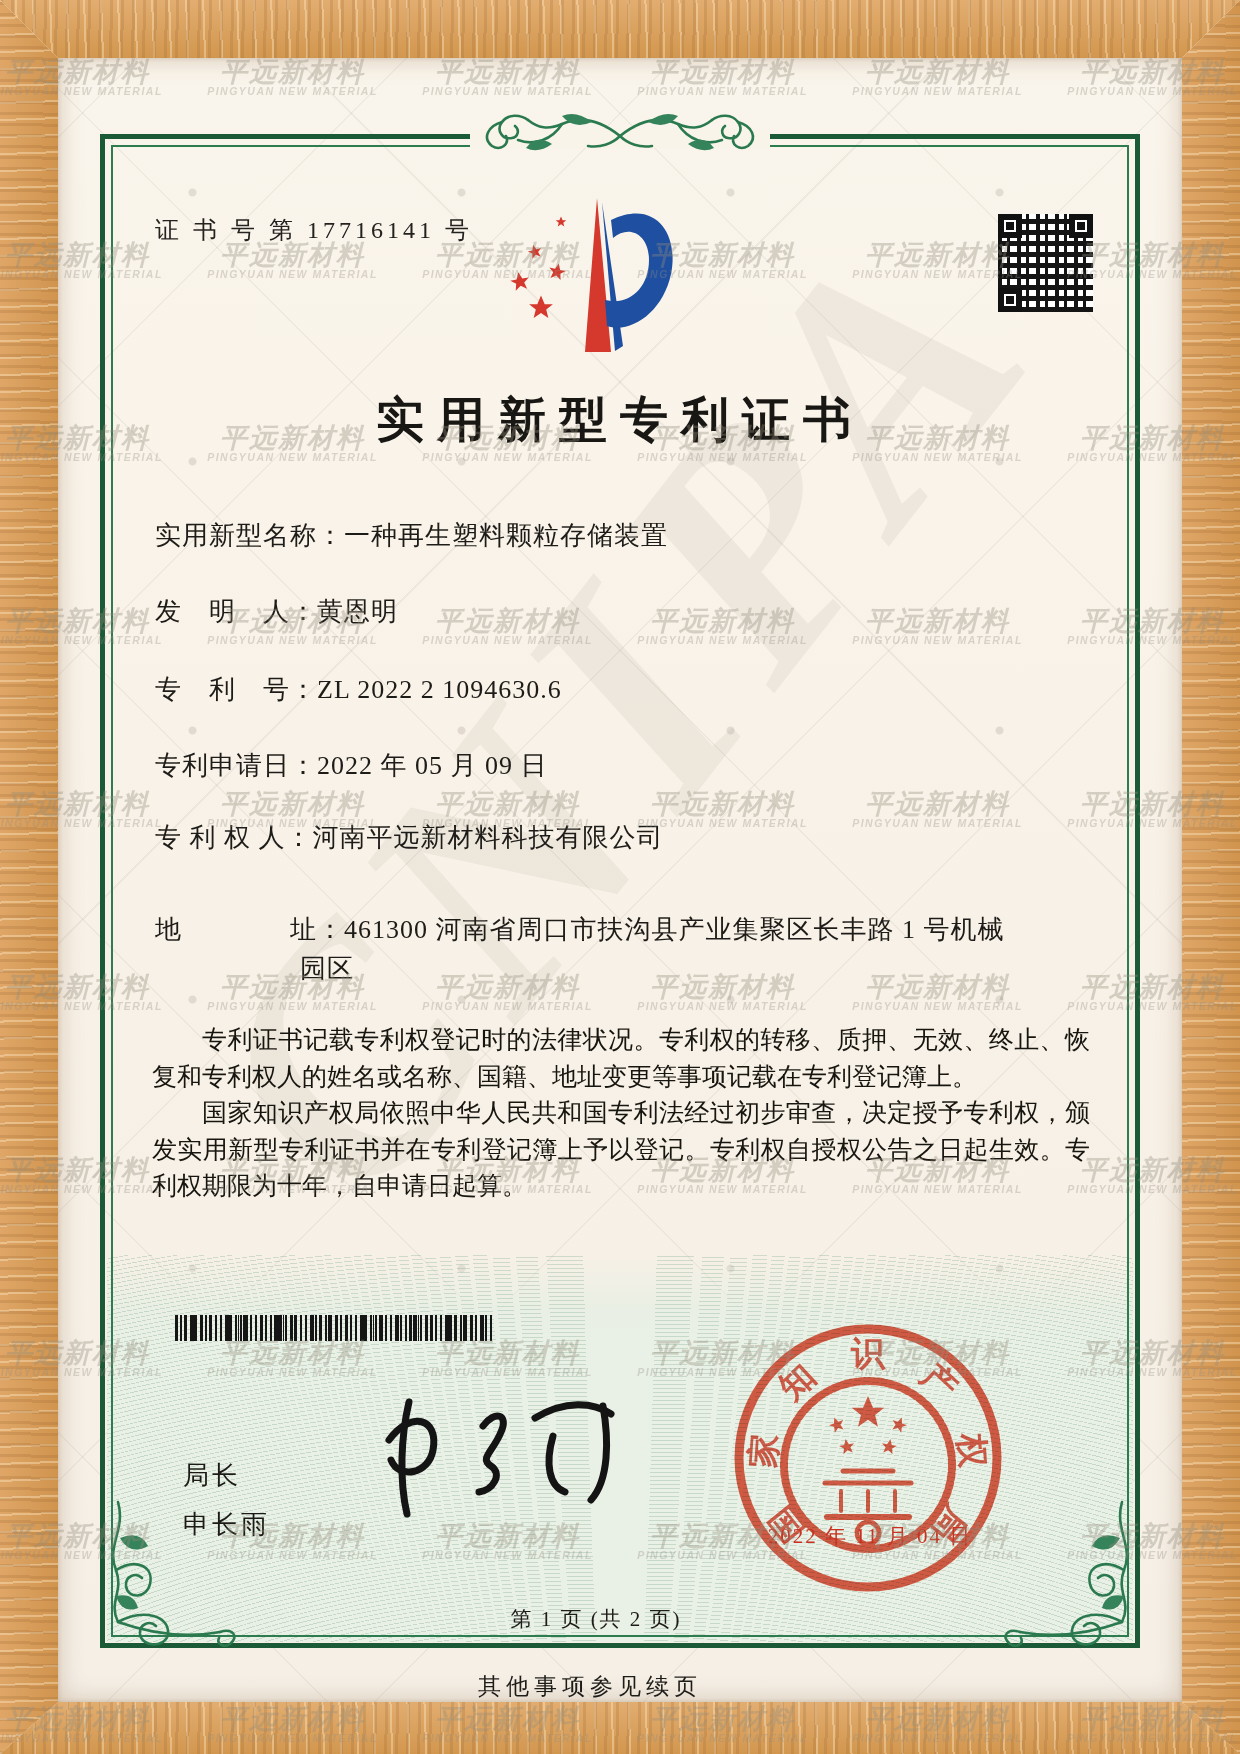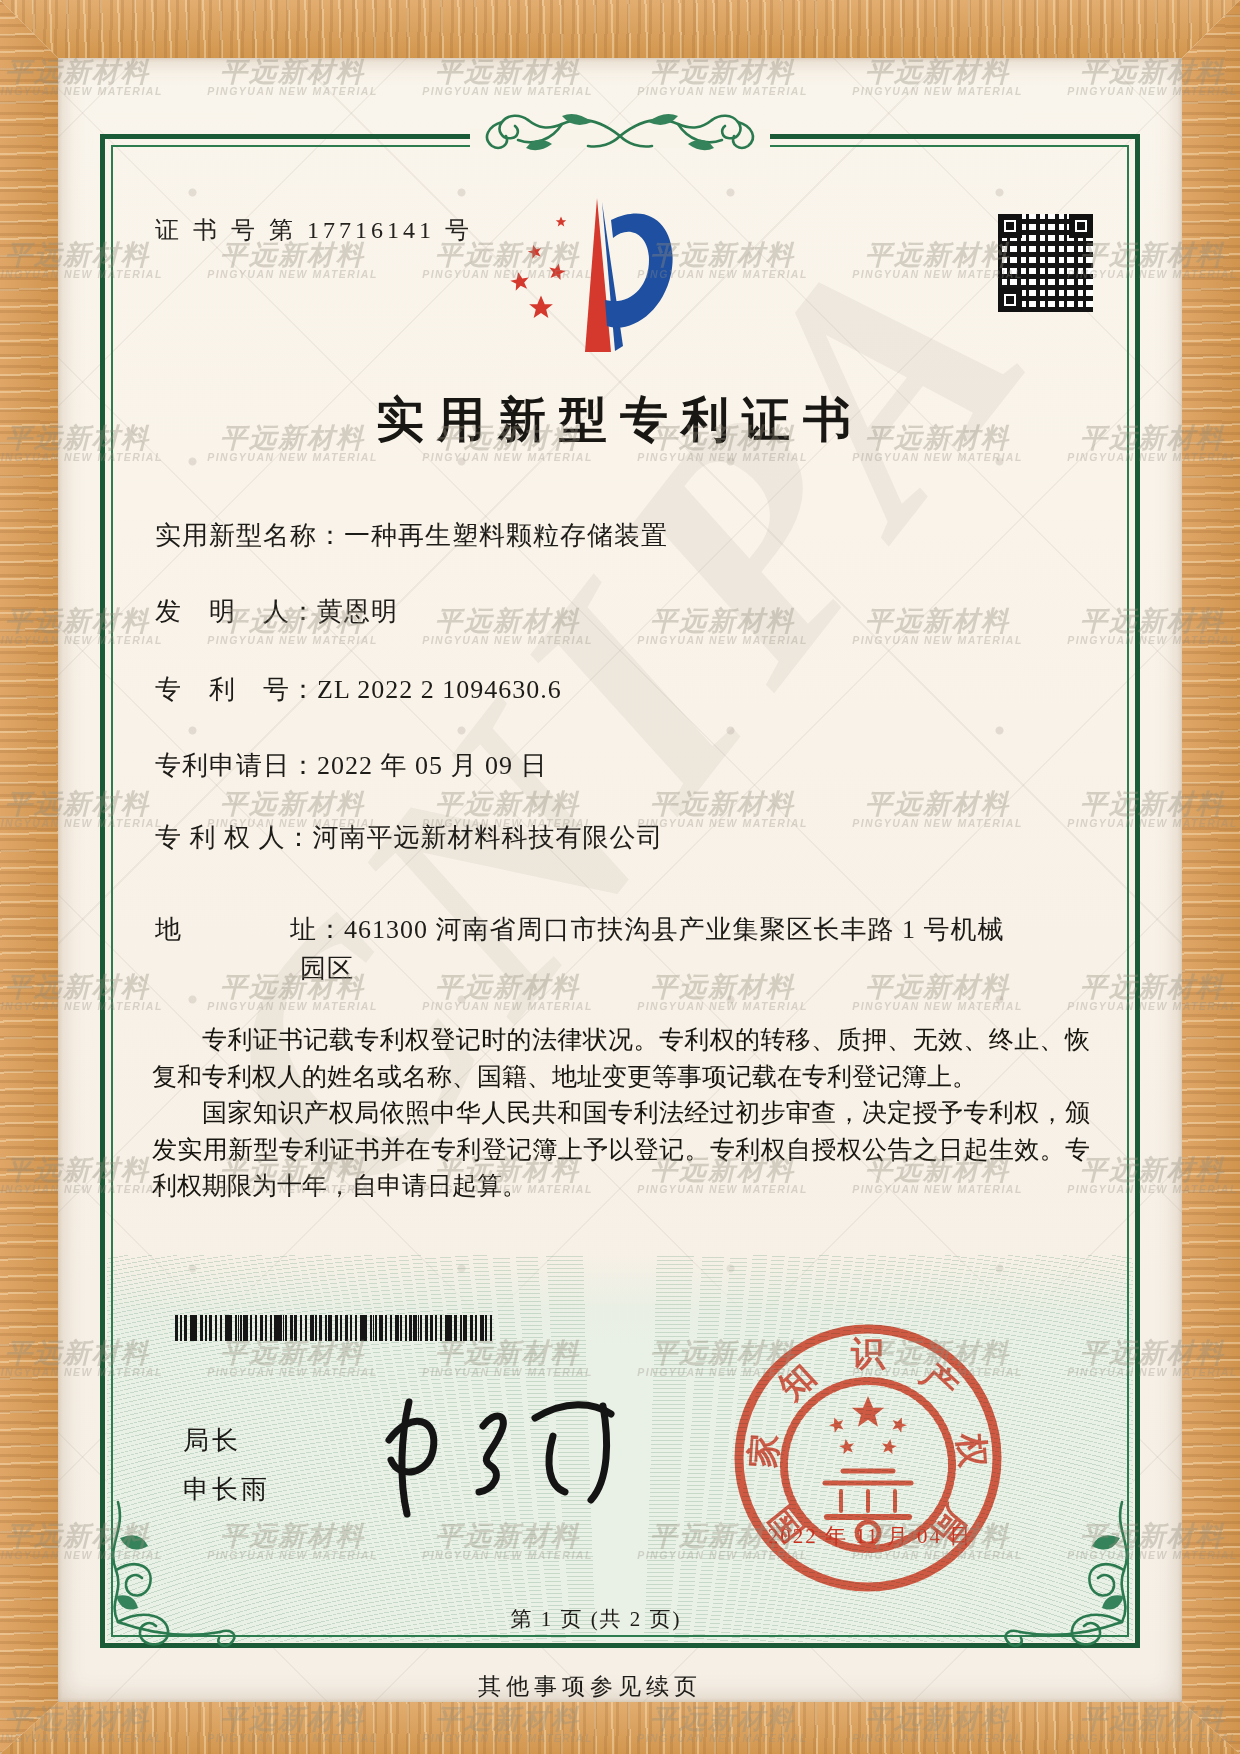--- a/index.html
+++ b/index.html
@@ -71,21 +71,21 @@
   .row-addr{white-space:normal;width:860px;padding-left:145px;text-indent:-145px;line-height:39px;margin-top:16px;}
   .grant-b{position:absolute;left:485px;top:0;}
   .paras{position:absolute;left:152px;top:1022px;width:938px;font-size:25px;line-height:36.5px;
         text-align:justify;color:#17150f;z-index:10;}
   .paras p{margin:0;text-indent:2em;}
   .barcode{position:absolute;left:175px;top:1315px;width:318px;height:26px;z-index:10;background:
         repeating-linear-gradient(90deg,#151515 0 2px, rgba(0,0,0,0) 2px 5px),
         repeating-linear-gradient(90deg,#151515 0 1px, rgba(0,0,0,0) 1px 9px),
         repeating-linear-gradient(90deg,#151515 0 3px, rgba(0,0,0,0) 3px 17px);}
   .signer{position:absolute;left:183px;font-size:26px;color:#1c1a17;letter-spacing:3px;
-        font-family:"Liberation Sans","DejaVu Sans",sans-serif;z-index:10;}
+        font-family:"Liberation Sans","DejaVu Sans",sans-serif;z-index:10;margin-top:35px;}
   .signature{position:absolute;left:375px;top:1388px;width:250px;height:140px;z-index:11;}
   .seal{position:absolute;left:723px;top:1313px;width:290px;height:290px;z-index:12;
         mix-blend-mode:multiply;opacity:.92;}
   .seal-ch{font-size:34px;font-weight:700;fill:#df5340;font-family:"Liberation Serif","DejaVu Serif",serif;}
   .seal-date{position:absolute;left:700px;top:1522px;width:340px;text-align:center;
         font-size:21px;letter-spacing:2px;color:#c9311f;white-space:nowrap;z-index:13;}
   .page-info{position:absolute;left:0;top:1605px;width:1192px;text-align:center;
         font-size:21px;letter-spacing:2px;color:#1e1c18;z-index:10;}
   .footer-note{position:absolute;left:0;top:1671px;width:1180px;text-align:center;
         font-size:23px;letter-spacing:5px;color:#1e1c18;z-index:10;}

